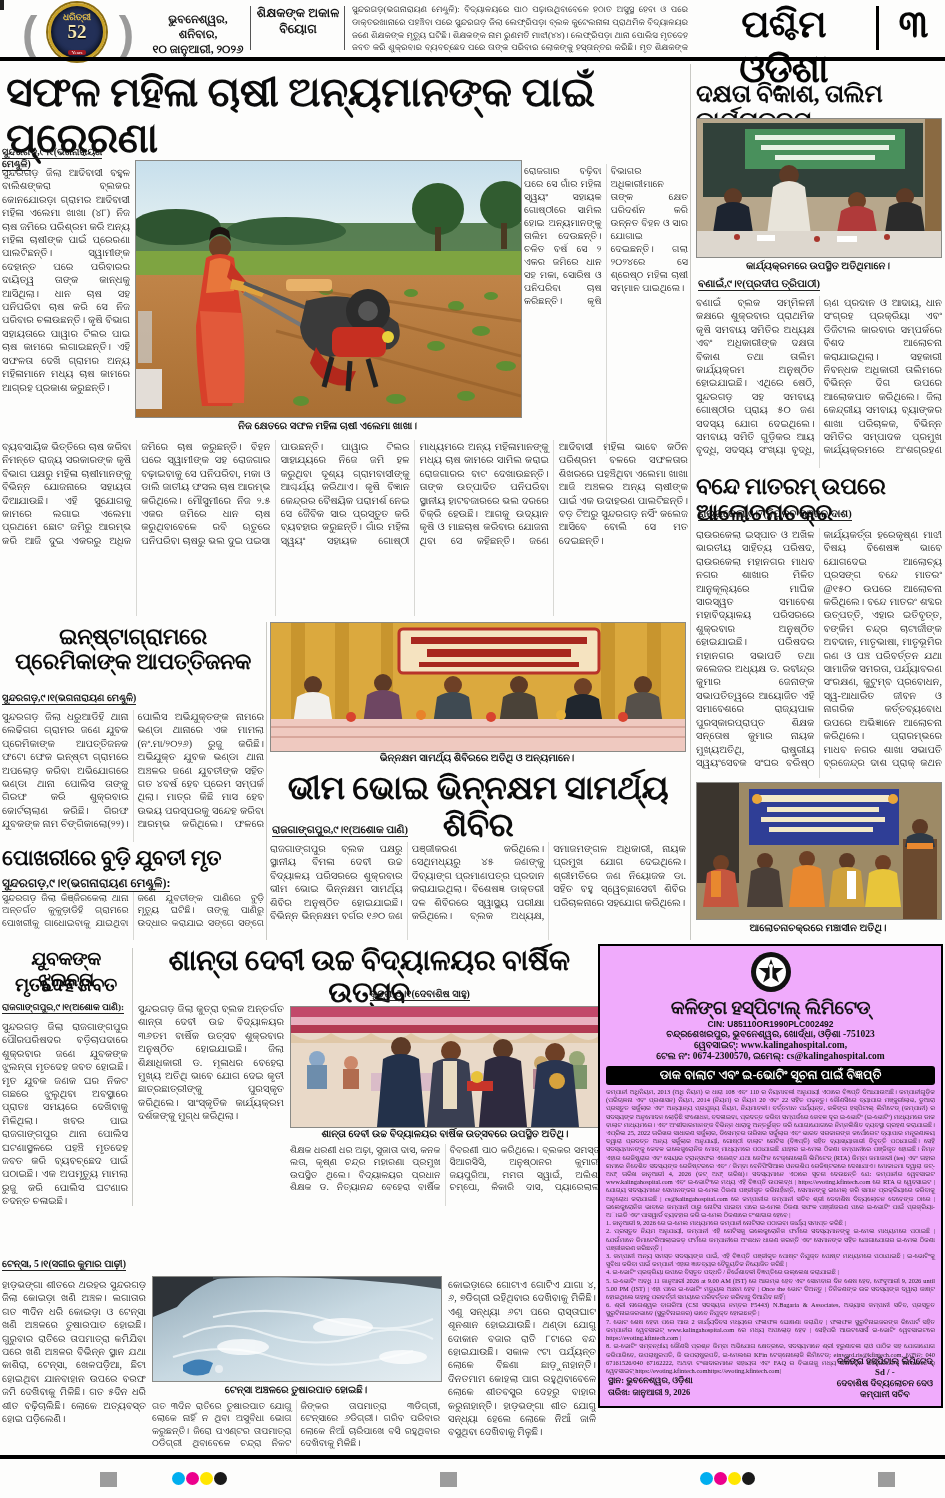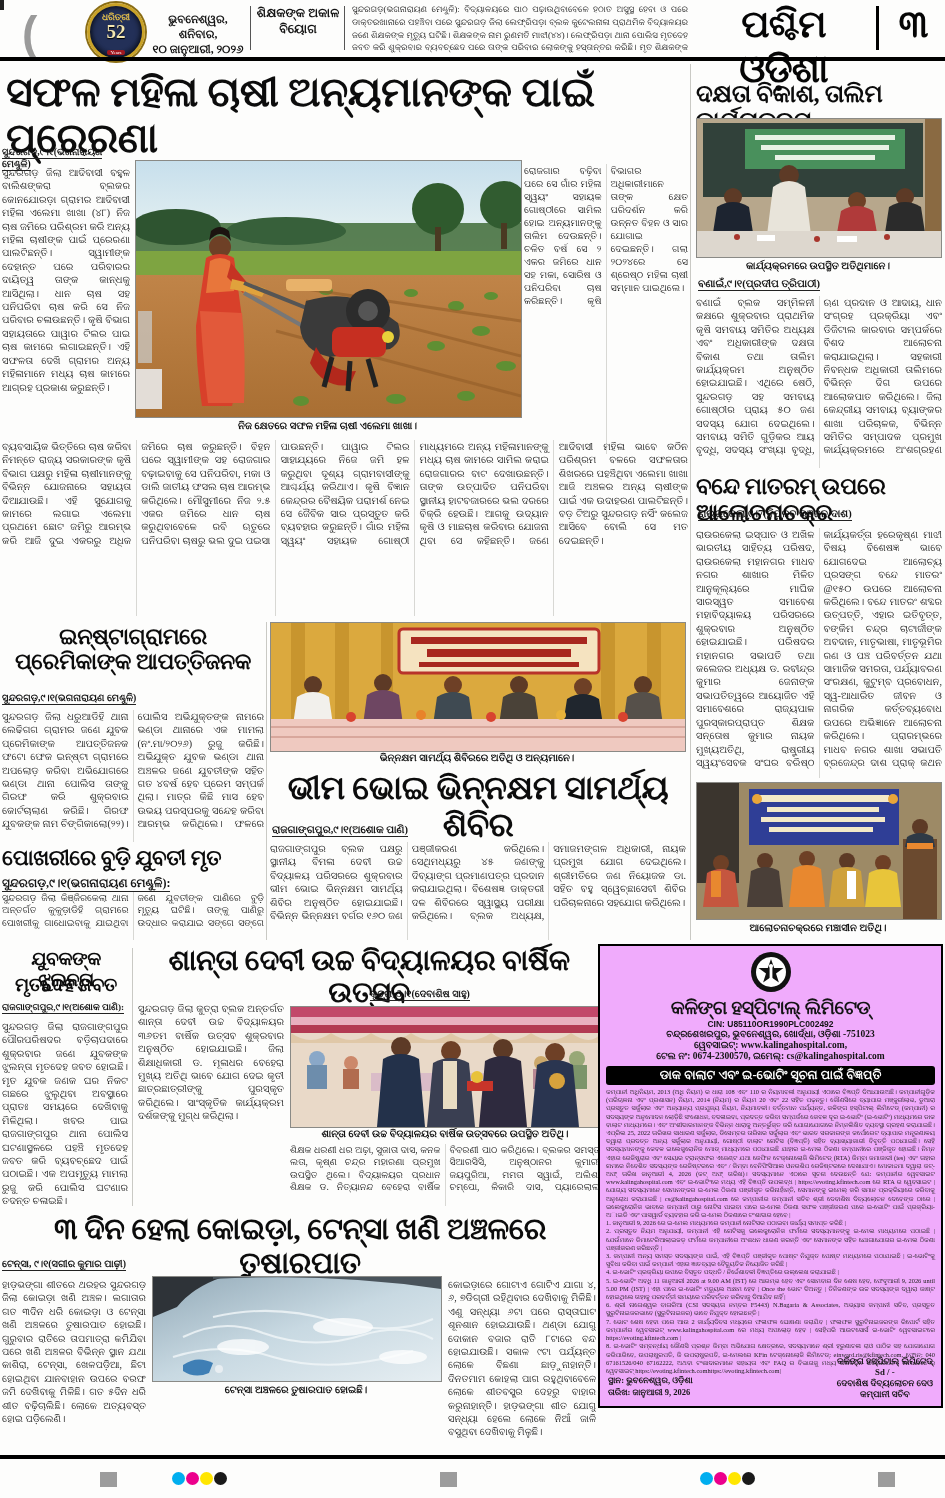--- a/index.html
+++ b/index.html
@@ -16,21 +16,21 @@
   .byline span{border-bottom:1.4px solid #222;padding-bottom:1px;}
   .cap{font-weight:bold;font-size:10px;text-align:center;color:#111;}
   .vr{width:1px;background:#c9c9c4;}
   .photo{border:1px solid #8a8a86;background:#eee;overflow:hidden;}
   .photo svg{display:block;}
   
   .badge{width:112px;height:54px;}
   .badge .paren{position:absolute;top:4px;font-size:46px;color:#9a9a9a;font-weight:bold;font-family:"Liberation Sans",sans-serif;}
   .badge .disc{position:absolute;left:26px;top:1px;width:52px;height:52px;border-radius:50%;
       background:radial-gradient(circle at 50% 40%,#233058 55%,#101a36 100%);
-      border:3px solid #c9a227;box-shadow:0 0 0 2px #8a6d14, inset 0 0 6px #000;text-align:center;margin-left:39px;}
+      border:3px solid #c9a227;box-shadow:0 0 0 2px #8a6d14, inset 0 0 6px #000;text-align:center;}
   .badge .nm{color:#e8c24a;font-size:9px;font-weight:bold;margin-top:6px;}
   .badge .yr{color:#f3e6b0;font-size:19px;font-weight:bold;line-height:17px;text-shadow:0 1px 1px #000;}
   .badge .ys{color:#fff;background:#a01820;display:inline-block;font-size:5px;padding:0 3px;border-radius:2px;}
   .mast{font-weight:bold;font-size:38px;letter-spacing:-1px;color:#050505;}
   .adbox{border:2.5px solid #000;background:#f0abfc;}
   .adsm{font-size:6.4px;line-height:8.2px;text-align:justify;color:#222;}
   .regdot{width:13px;height:13px;border-radius:50%;display:inline-block;margin-right:1px;}
   .gsq{width:17px;height:15px;background:#9c9c9c;display:inline-block;}
 </style>
 </head>
@@ -339,22 +339,21 @@
           <path d="M246 58 q18 -10 36 0 l6 62 -48 0 z" fill="#2a3550"></path>
         <circle cx="266" cy="74" r="8" fill="#d8a23c"></circle>
         <rect x="176" y="74" width="26" height="10" fill="#c8352a"></rect>
         <circle cx="186" cy="70" r="6" fill="#e8c23a"></circle>
       </g>
     </svg>
   </div>
   <div class="abs cap" style="left:290px;top:1128px;width:310px;">ଶାନ୍ତା ଦେବୀ ଉଚ୍ଚ ବିଦ୍ୟାଳୟର ବାର୍ଷିକ ଉତ୍ସବରେ ଉପସ୍ଥିତ ଅତିଥି।</div>
   <div class="abs jt c2" style="left:290px;top:1144px;width:310px;height:62px;font-size:9.4px;line-height:12.4px;">ଶିକ୍ଷକ ଧରଣୀ ଧର ଅଢ଼ା, ସୁଜାତା ଦାସ, କନକ ଲତା, କୃଷ୍ଣ ଚନ୍ଦ୍ର ମହାରଣା ପ୍ରମୁଖ ଉପସ୍ଥିତ ଥିଲେ। ବିଦ୍ୟାଳୟର ପ୍ରଧାନ ଶିକ୍ଷକ ଡ. ନିତ୍ୟାନନ୍ଦ ବେହେରା ବାର୍ଷିକ ବିବରଣୀ ପାଠ କରିଥିଲେ। ବ୍ଲକର ସମସ୍ତ ସିଆରସିସି, ଅନୁଷ୍ଠାନର କୁମାରୀ ଜୟପୁରିଆ, ମମତା ସ୍ୱାଇଁ, ଅଲିଶା ଚମ୍ପୋ, ଳିକାରି ଦାସ, ପ୍ୟାରେଲାଲ ସାହୁଙ୍କ ସହ ସମସ୍ତ ଶିକ୍ଷୟିତ୍ରୀ ଶିକ୍ଷକ ସହଯୋଗ କରିଥିଲେ। ମହେନ୍ଦ୍ର ସିଂହ ଧନ୍ୟବାଦ ଅର୍ପଣ କରିଥିଲେ।</div>
 
-  <div class="abs hl" style="left:2px;top:1212px;width:596px;font-size:30px;text-align:center;">୩ ଦିନ ହେଲା କୋଇଡ଼ା, ଟେନ୍ସା ଖଣି ଅଞ୍ଚଳରେ ତୁଷାରପାତ</div>
-  <div class="abs byline" style="left:2px;top:1258px;width:200px;font-size:9.8px;"><span>ଟେନ୍ସା, ୯।୧(ସଗୀର କୁମାର ପାଢ଼ୀ)</span></div>
+  <div class="abs byline" style="left:2px;top:1258px;width:200px;font-size:9.8px;"><span>ଟେନ୍ସା, 5।୧(ସଗୀର କୁମାର ପାଢ଼ୀ)</span></div>
 
   <div class="abs jt" style="left:2px;top:1278px;width:144px;height:176px;font-size:9.8px;">ହାଡ଼ଭଙ୍ଗା ଶୀତରେ ଥରହର ସୁନ୍ଦରଗଡ଼ ଜିଲା କୋଇଡ଼ା ଖଣି ଅଞ୍ଚଳ। ଲଗାତାର ଗତ ୩ଦିନ ଧରି କୋଇଡ଼ା ଓ ଟେନ୍ସା ଖଣି ଅଞ୍ଚଳରେ ତୁଷାରପାତ ହୋଇଛି। ଗୁରୁବାର ରାତିରେ ତାପମାତ୍ରା କମିଯିବା ପରେ ଖଣି ଅଞ୍ଚଳର ବିଭିନ୍ନ ସ୍ଥାନ ଯଥା କାଶିରା, ଟେନ୍ସା, ଖେଳପଡ଼ିଆ, ଛିଟା ହୋଇଥିବା ଯାନବାହାନ ଉପରେ ବରଫ ଜମି ଦେଖିବାକୁ ମିଳିଛି। ଗତ ୫ଦିନ ଧରି ଶୀତ ବଢ଼ିଚାଲିଛି। ଲୋକେ ଅତ୍ୟବସ୍ତ ହୋଇ ପଡ଼ିଲେଣି।</div>
 
   <div class="abs photo" style="left:152px;top:1276px;width:288px;height:104px;">
     <svg width="288" height="104" viewBox="0 0 288 104">
       <defs>
         <linearGradient id="ice" x1="0" y1="0" x2="1" y2="1">
           <stop offset="0" stop-color="#93aab8"></stop>
             <stop offset=".5" stop-color="#c8d9e2"></stop>
             <stop offset="1" stop-color="#e6eef2"></stop>
@@ -371,20 +370,21 @@
       <g fill="#ffffff" opacity=".75">
         <ellipse cx="90" cy="70" rx="26" ry="8"></ellipse>
           <ellipse cx="190" cy="50" rx="30" ry="9"></ellipse>
           <ellipse cx="250" cy="80" rx="24" ry="7"></ellipse>
       </g>
       <path d="M30 88 q14 -10 30 -2 l-4 10 q-14 6 -26 -2 z" fill="#3f7fb5"></path>
       <circle cx="66" cy="92" r="4" fill="#e8eef2"></circle>
     </svg>
   </div>
   <div class="abs cap" style="left:152px;top:1384px;width:288px;">ଟେନ୍ସା ଅଞ୍ଚଳରେ ତୁଷାରପାତ ହୋଇଛି।</div>
+  <div class="abs jt c2" style="left:152px;top:1400px;width:288px;height:54px;font-size:9.4px;line-height:12.4px;">ଗତ ୩ଦିନ ରାତିରେ ତୁଷାରପାତ ଯୋଗୁ ଲୋକେ ନାହିଁ ନ ଥିବା ଅସୁବିଧା ଭୋଗ କରୁଛନ୍ତି। ଜିରୋ ପଏଣ୍ଟର ତାପମାତ୍ରା ୦ଡିଗ୍ରୀ ଥିବାବେଳେ ଚନ୍ଦ୍ରା ନିକଟ ଜିଙ୍କର ତାପମାତ୍ରା ୩ଡିଗ୍ରୀ, ଟେନ୍ସାରେ ୬ଡିଗ୍ରୀ। ଗରିବ ପରିବାର ଲୋକେ ନିଆଁ ଚାରିପାଖେ ବସି ରହୁଥିବାର ଦେଖିବାକୁ ମିଳିଛି।</div>
 
   <div class="abs jt" style="left:448px;top:1278px;width:148px;height:176px;font-size:9.8px;">କୋଇଡ଼ାରେ ଗୋଟାଏ ଗୋଟିଏ ଯାଗା ୪, ୬, ୭ଡିଗ୍ରୀ ରହିଥିବାର ଦେଖିବାକୁ ମିଳିଛି। ଏଣୁ ସନ୍ଧ୍ୟା ୬ଟା ପରେ ରାସ୍ତାଘାଟ ଶୂନଶାନ ହୋଇଯାଉଛି। ଥଣ୍ଡା ଯୋଗୁ ଦୋକାନ ବଜାର ରାତି ୮ଟାରେ ବନ୍ଦ ହୋଇଯାଉଛି। ସକାଳ ୯ଟା ପର୍ଯ୍ୟନ୍ତ ଲୋକେ ବିଛଣା ଛାଡ଼ୁନାହାନ୍ତି। ଦିନତମାମ କୋହଲା ପାଗ ରହୁଥିବାବେଳେ ଲୋକେ ଶୀତବସ୍ତ୍ର ଦେହରୁ ବାହାର କରୁନାହାନ୍ତି। ହାଡ଼ଭଙ୍ଗା ଶୀତ ଯୋଗୁ ସନ୍ଧ୍ୟା ହେଲେ ଲୋକେ ନିଆଁ ଜାଳି ବସୁଥିବା ଦେଖିବାକୁ ମିଳୁଛି।</div>
 
   <div class="abs adbox" style="left:598px;top:944px;width:341px;height:460px;">
     <div style="text-align:center;padding-top:5px;">
       <svg width="42" height="42" viewBox="0 0 42 42">
         <circle cx="21" cy="21" r="20" fill="#111"></circle>
         <circle cx="21" cy="21" r="15" fill="#fff"></circle>
         <path d="M21 8 l3.2 9 9.3 0 -7.5 5.6 2.9 9 -7.9 -5.5 -7.9 5.5 2.9 -9 -7.5 -5.6 9.3 0 z" fill="#111"></path>
         <rect x="19.6" y="14" width="2.8" height="14" fill="#fff"></rect>

